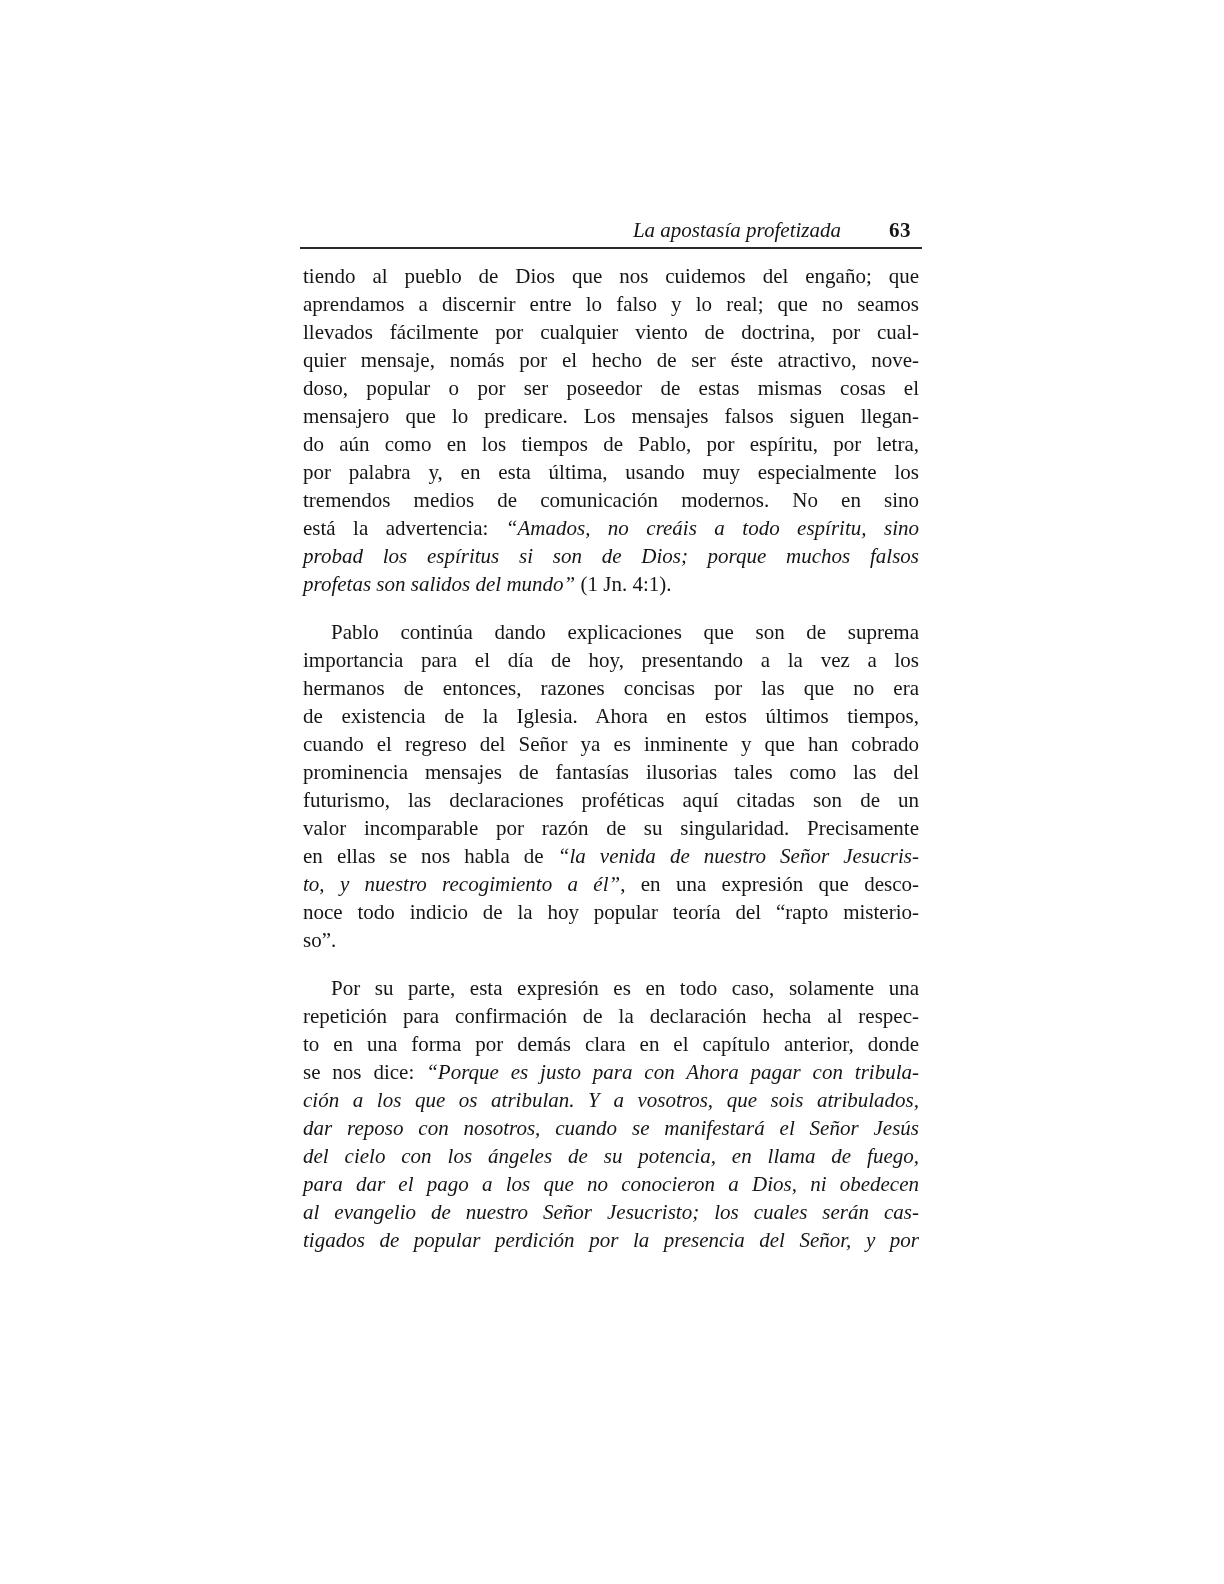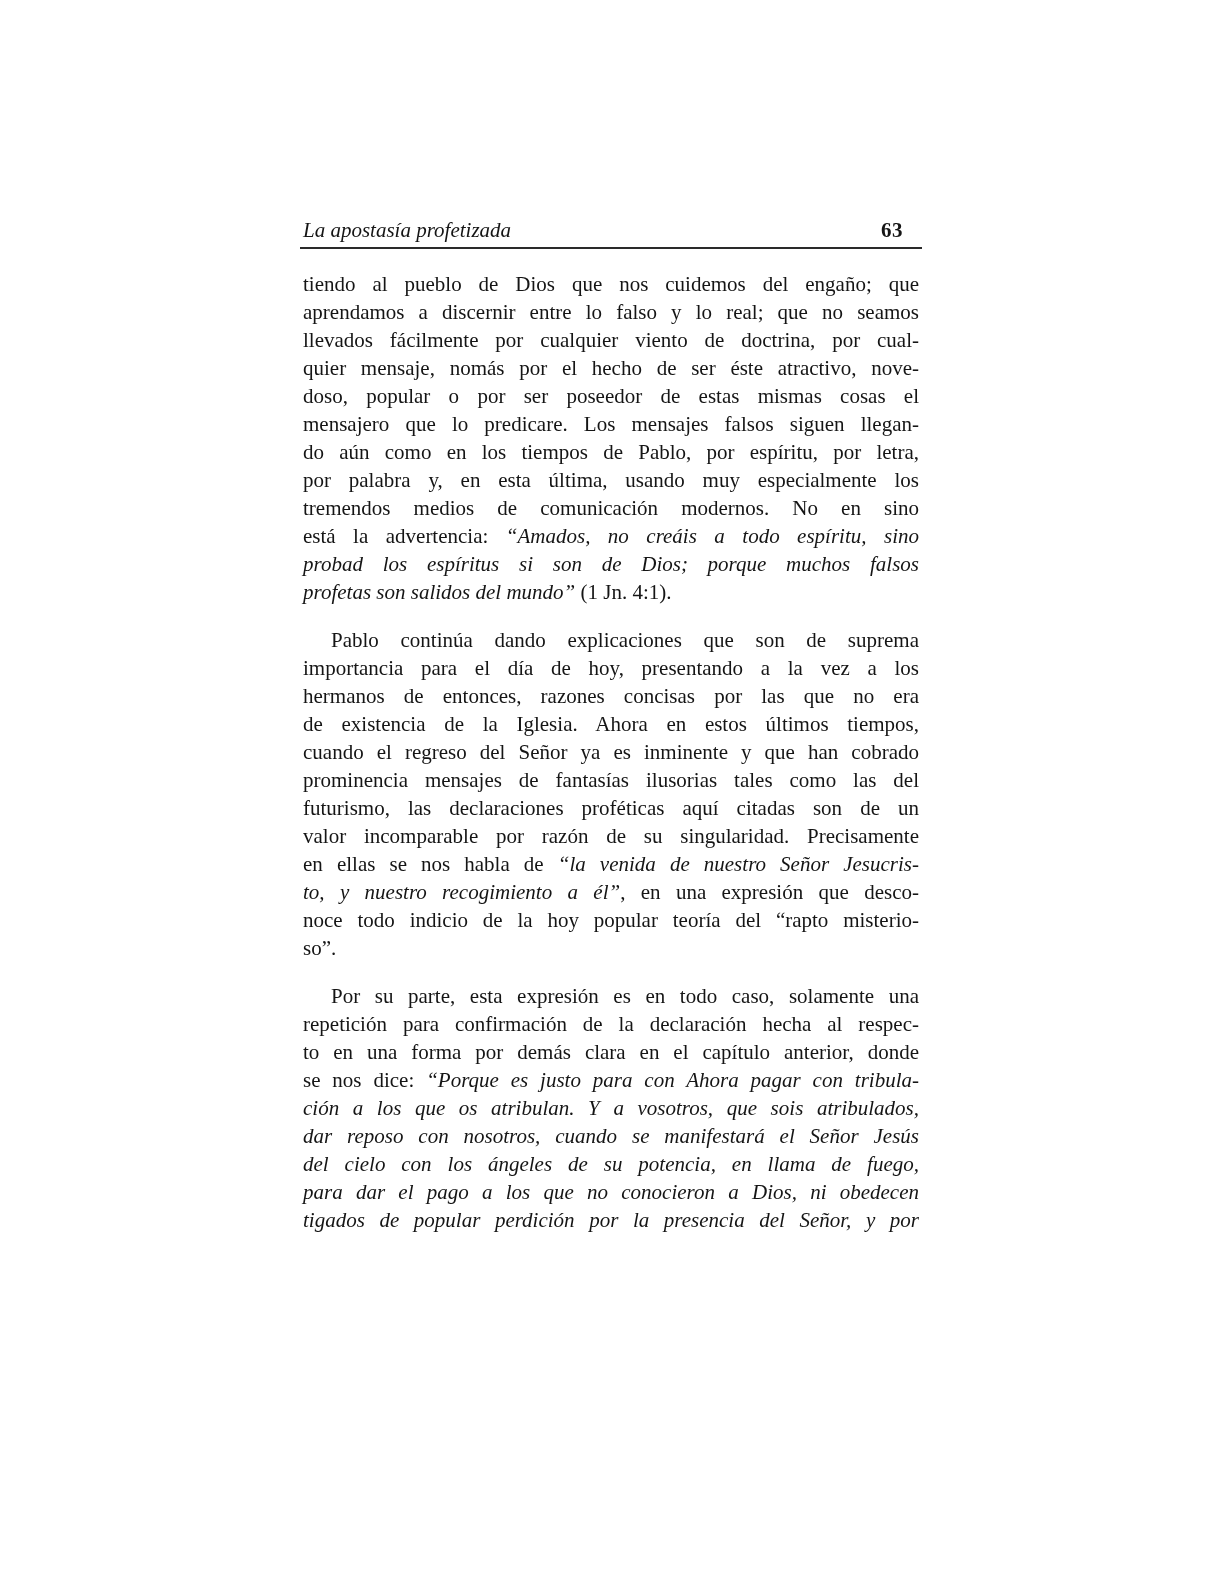--- a/index.html
+++ b/index.html
@@ -15,47 +15,47 @@
     font-family: "Liberation Serif", "DejaVu Serif", serif;
     color: #151515;
     overflow: hidden;
   }
   .running-header {
     position: absolute;
     left: 303px;
     top: 217px;
     width: 616px;
     display: flex;
-    justify-content: space-between;
+    justify-content: flex-end;
     align-items: baseline;
     font-size: 21px;
     line-height: 26px;
     white-space: nowrap;
   }
   .chapter-title {
     font-style: italic;
   }
   .page-number {
     font-weight: bold;
     margin-left: 48px;
-    margin-right: 16px;
+    margin-right: 8px;
     letter-spacing: 0.5px;
   }
   .header-rule {
     position: absolute;
     left: 300px;
     top: 247px;
     width: 622px;
     height: 2px;
     background: #2a2a2a;
   }
   .text-block {
     position: absolute;
     left: 303px;
-    top: 270px;
+    top: 262px;
     width: 616px;
     font-size: 21px;
     line-height: 28px;
   }
   .para {
     margin: 0 0 20px 0;
   }
   .para:last-child {
     margin-bottom: 0;
   }
@@ -117,17 +117,18 @@
       </div>
       <div class="para indent">
         <div class="line"><span>Por su parte, esta expresión es en todo caso, solamente una</span></div>
         <div class="line"><span>repetición para confirmación de la declaración hecha al respec-</span></div>
         <div class="line"><span>to en una forma por demás clara en el capítulo anterior, donde</span></div>
         <div class="line"><span>se nos dice: </span><span class="it">“Porque es justo para con Ahora pagar con tribula-</span></div>
         <div class="line"><span class="it">ción a los que os atribulan. Y a vosotros, que sois atribulados,</span></div>
         <div class="line"><span class="it">dar reposo con nosotros, cuando se manifestará el Señor Jesús</span></div>
         <div class="line"><span class="it">del cielo con los ángeles de su potencia, en llama de fuego,</span></div>
         <div class="line"><span class="it">para dar el pago a los que no conocieron a Dios, ni obedecen</span></div>
+        <div class="line"><span class="it">al evangelio de nuestro Señor Jesucristo; los cuales serán cas-</span></div>
         <div class="line"><span class="it">tigados de popular perdición por la presencia del Señor, y por</span></div>
       </div>
     </div>
 
 </div>
 
 </body></html>

